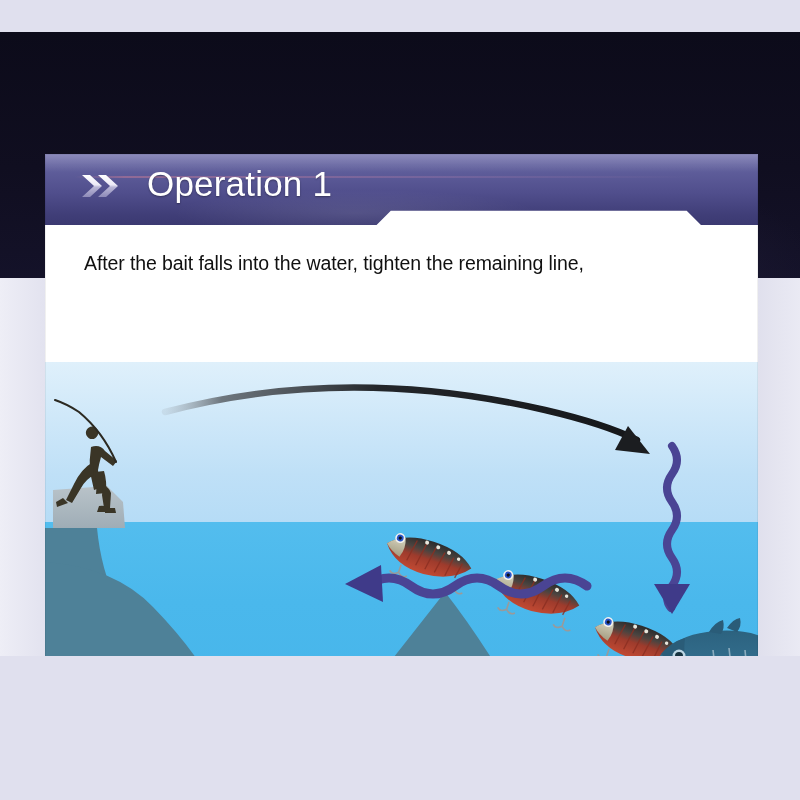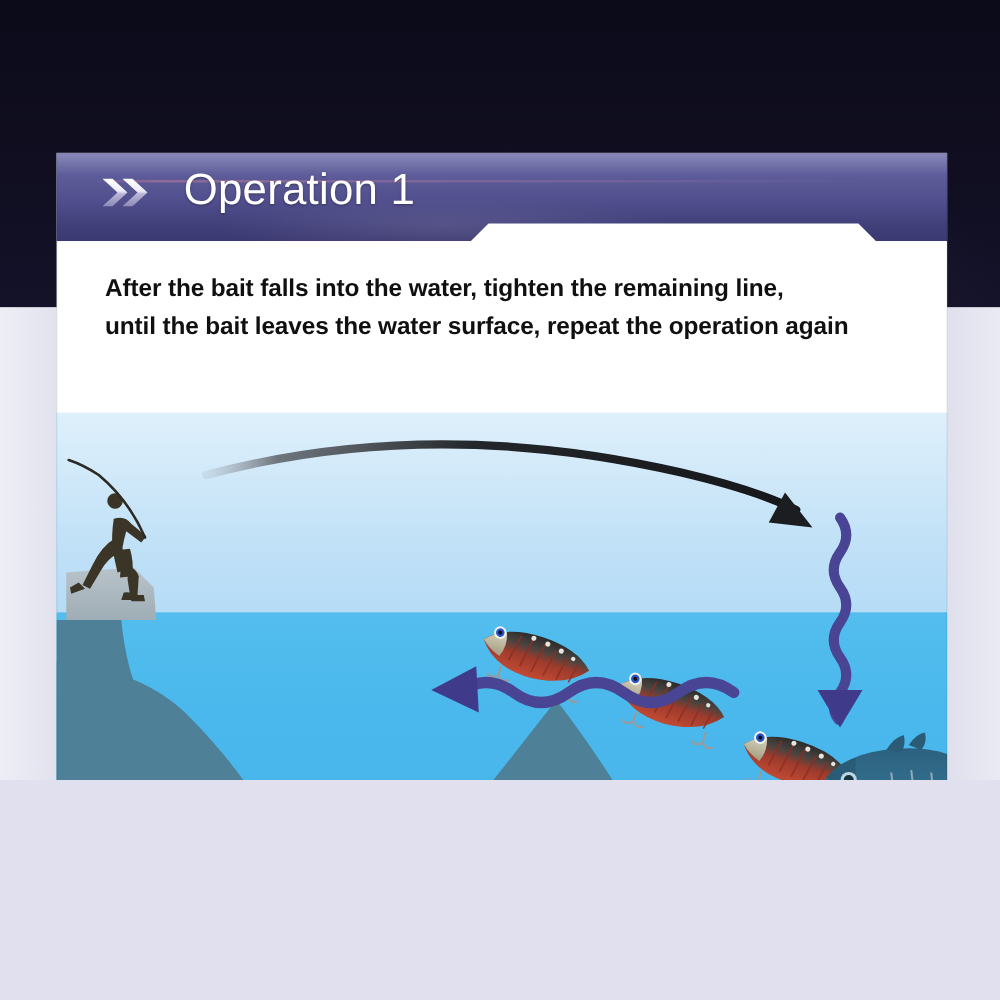--- a/index.html
+++ b/index.html
@@ -1,21 +1,21 @@
 <!DOCTYPE html>
 <html><head>
 <meta charset="utf-8">
 <style>
   html,body{margin:0;padding:0;}
   body{
     width:800px;height:800px;overflow:hidden;
     font-family:"Liberation Sans", sans-serif;
     background:#e0e0ee;
   }
-  #stage{position:relative;width:800px;height:624px;overflow:hidden;}
+  #stage{position:relative;width:800px;height:624px;overflow:hidden;margin-top:32px;}
 
   
   .bg-dark{
     position:absolute;left:0;top:0;width:800px;height:246px;
     background:
       radial-gradient(ellipse 260px 150px at 640px 250px, #1d1a33 0%, rgba(18,17,36,0) 70%),
       linear-gradient(180deg,#0c0b1a 0%, #100e20 55%, #141229 100%);
   }
   .bg-light{
     position:absolute;left:0;top:246px;width:800px;height:554px;
@@ -66,21 +66,21 @@
     position:absolute;left:147px;top:130px;
     color:#ffffff;font-size:35px;line-height:44px;font-weight:400;
     letter-spacing:.2px;
     text-shadow:0 1px 2px rgba(0,0,0,.35);
     white-space:nowrap;
   }
 
   
   .bodytext{
     position:absolute;left:84px;top:217px;width:660px;
-    color:#101010;font-size:19.5px;line-height:29.5px;font-weight:700;
+    color:#101010;font-size:19.5px;line-height:29.5px;font-weight:400;
     letter-spacing:-.1px;
   }
   .bodytext div{white-space:nowrap;}
 
   
   .scene{
     position:absolute;left:45px;top:330px;width:713px;height:360px;
     -webkit-clip-path:polygon(0 0,100% 0,100% 92.5%,96.5% 100%,8% 100%,3% 92.5%,0 92.5%);
     clip-path:polygon(0 0,100% 0,100% 92.5%,96.5% 100%,8% 100%,3% 92.5%,0 92.5%);
     overflow:hidden;background:#7ec9ef;
@@ -133,21 +133,20 @@
       </linearGradient>
     </defs>
     <path d="M2,4 L14,15 L2,26 L10,26 L22,15 L10,4 Z" fill="url(#chevg)"></path>
     <path d="M18,4 L30,15 L18,26 L26,26 L38,15 L26,4 Z" fill="url(#chevg)"></path>
   </svg>
 
   <div class="title">Operation 1</div>
 
   <div class="bodytext">
     <div>After the bait falls into the water, tighten the remaining line,</div>
-    <div>until the bait leaves the water surface, repeat the operation again</div>
   </div>
 
   <div class="scene">
     <div class="sky"></div>
     <div class="sea"></div>
 
     <svg class="svg-layer" viewBox="0 0 713 360">
       <defs>
         <linearGradient id="rockg" x1="0" y1="0" x2="0" y2="1">
           <stop offset="0%" stop-color="#b9c3c9"></stop>

